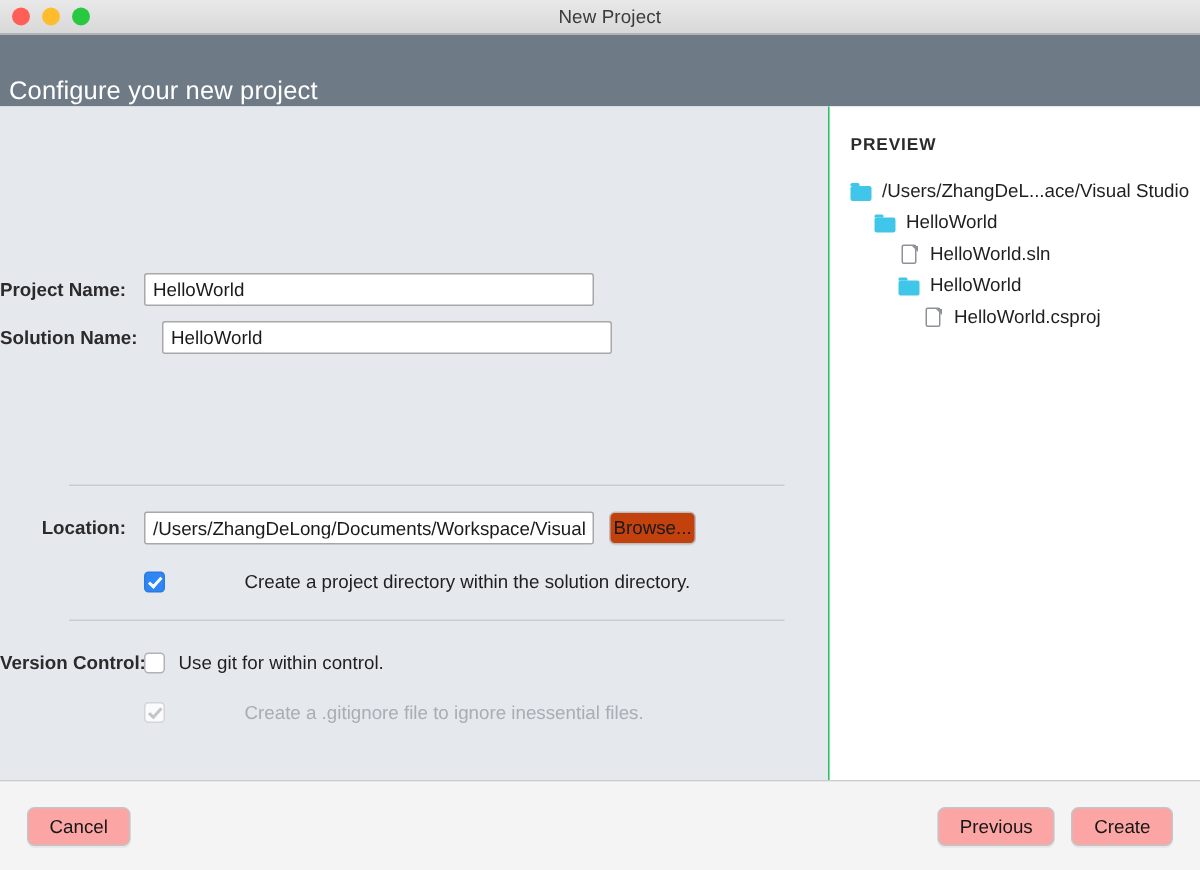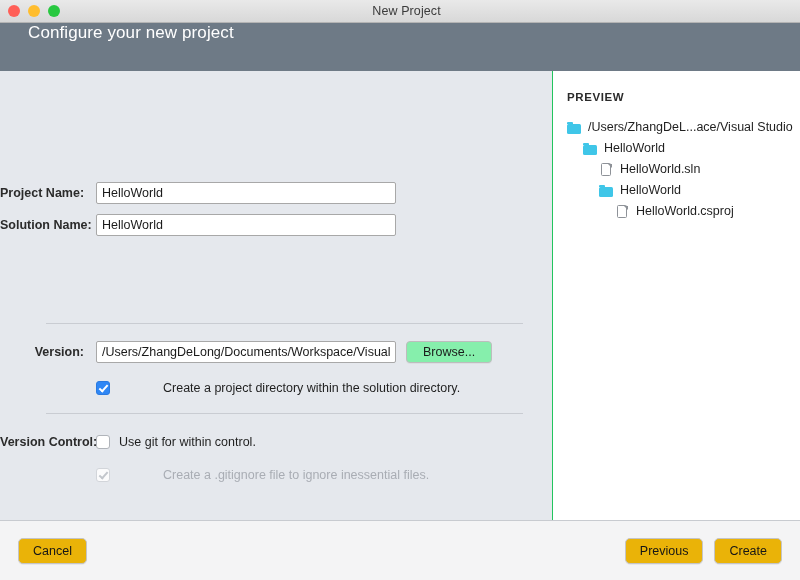--- a/index.html
+++ b/index.html
@@ -62,22 +62,22 @@
     letter-spacing: 0.1px;
     padding-left: 13px;
   }
 
   
   .banner {
     flex: 0 0 48px;
     height: 48px;
     background: #6e7a86;
     display: flex;
-    align-items: flex-start;
-    padding-left: 28px;
+    align-items: flex-end;
+    padding-left: 6px;
     box-sizing: border-box;
   }
   .banner-title {
     color: #ffffff;
     font-size: 17px;
     font-weight: 400;
     letter-spacing: 0.1px;
   }
 
   
@@ -114,21 +114,21 @@
     top: 0;
     right: 0;
   }
 
   .row {
     display: flex;
     align-items: center;
     height: 24px;
     margin-bottom: 0;
   }
-  .row + .row { margin-top: 8px; }
+  .row + .row { margin-top: 8px; gap: 12px; }
 
   .row-label {
     width: 96px;
     flex: 0 0 96px;
     text-align: right;
     padding-right: 12px;
     box-sizing: border-box;
     font-size: 12.5px;
     color: #2b2b2b;
     font-weight: bold;
@@ -149,23 +149,23 @@
     outline: none;
     overflow: hidden;
     white-space: nowrap;
   }
   .text-input.wide   { width: 300px; }
   .text-input.loc    { width: 300px; }
 
   .browse-btn {
     margin-left: 10px;
     height: 22px;
-    padding: 0 16px;
-    box-sizing: border-box;
-    background: #86efac;
+    padding: 0 2px;
+    box-sizing: border-box;
+    background: #c2410c;
     border: 1px solid #bdbdbd;
     border-radius: 4px;
     font-size: 12.5px;
     color: #1a1a1a;
     line-height: 20px;
     font-family: "Liberation Sans", sans-serif;
     cursor: default;
     white-space: nowrap;
     box-shadow: 0 1px 0 rgba(0,0,0,0.04);
   }
@@ -313,21 +313,21 @@
     padding: 0 18px;
     box-sizing: border-box;
   }
   .footer .spacer { flex: 1 1 auto; }
 
   .btn {
     height: 26px;
     min-width: 60px;
     padding: 0 14px;
     box-sizing: border-box;
-    background: #eab308;
+    background: #fca5a5;
     border: 1px solid #c4c4c6;
     border-radius: 5px;
     font-size: 12.5px;
     color: #161616;
     line-height: 24px;
     text-align: center;
     font-family: "Liberation Sans", sans-serif;
     cursor: default;
     white-space: nowrap;
     box-shadow: 0 1px 0.5px rgba(0,0,0,0.05);
@@ -364,21 +364,21 @@
         <div class="row">
           <span class="row-label">Solution Name:</span>
           <input class="text-input wide" type="text" value="HelloWorld" style="">
         </div>
       </div>
 
       <div class="separator" style="position:absolute; left:46px; right:29px; top:252px;"></div>
 
       <div class="form" style="top:269px;">
         <div class="row">
-          <span class="row-label">Version:</span>
+          <span class="row-label">Location:</span>
           <input class="text-input loc" type="text" value="/Users/ZhangDeLong/Documents/Workspace/Visual Studi" style="">
           <button class="browse-btn">Browse...</button>
         </div>
         <div class="check-row" style="margin-top:14px;">
           <span class="cbox checked"></span>
           <span class="check-label">Create a project directory within the solution directory.</span>
         </div>
       </div>
 
       <div class="separator" style="position:absolute; left:46px; right:29px; top:342px;"></div>

